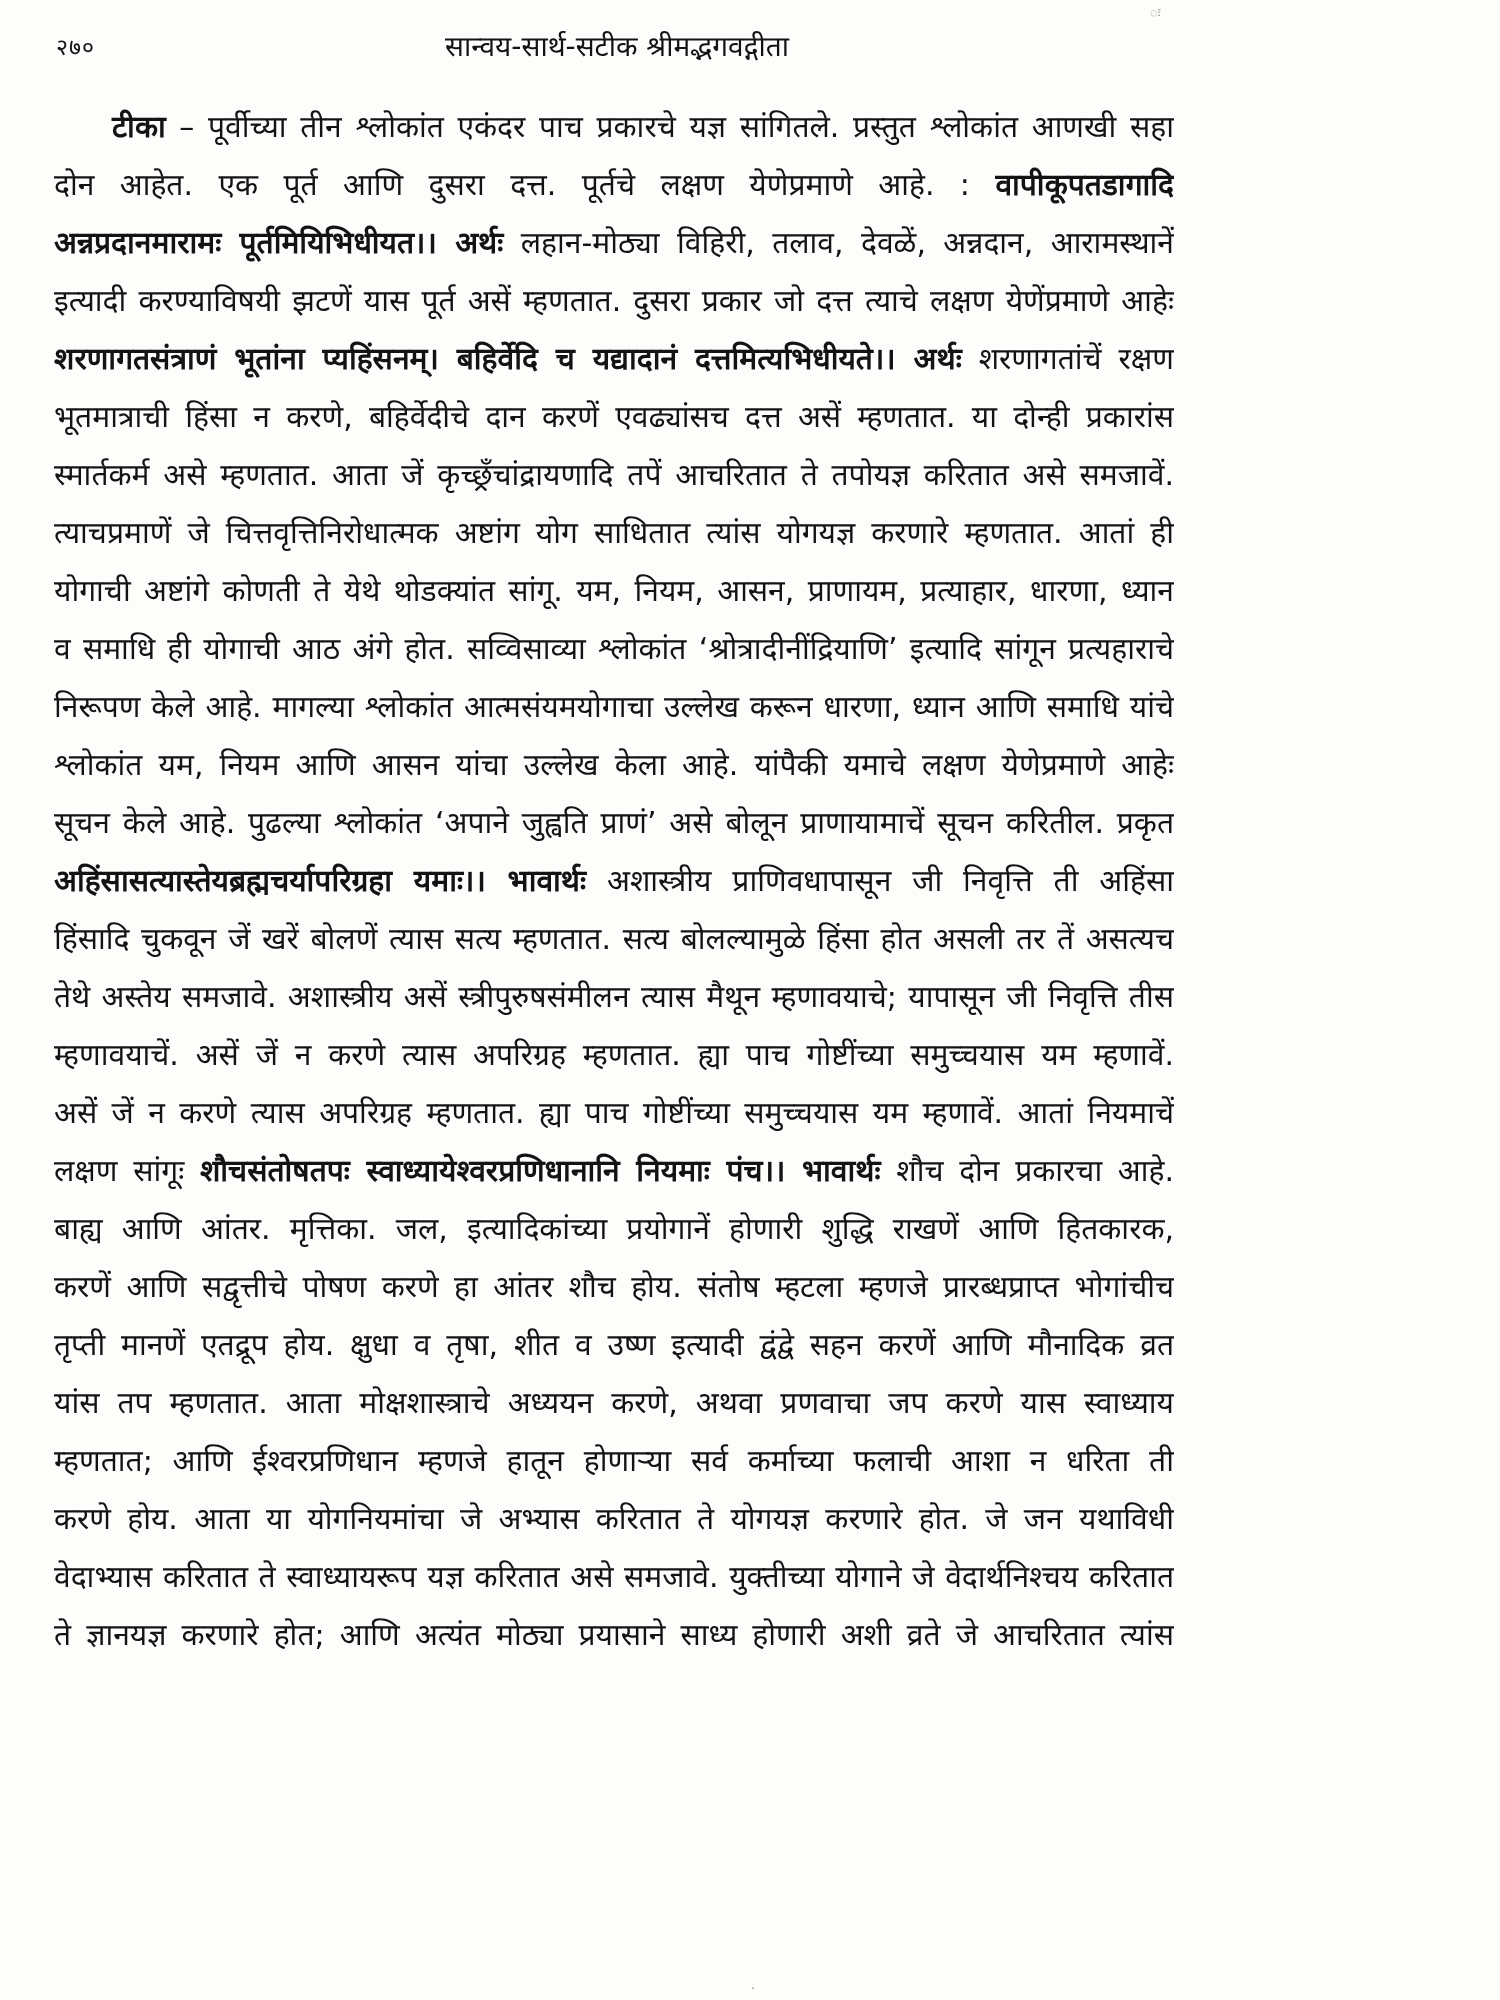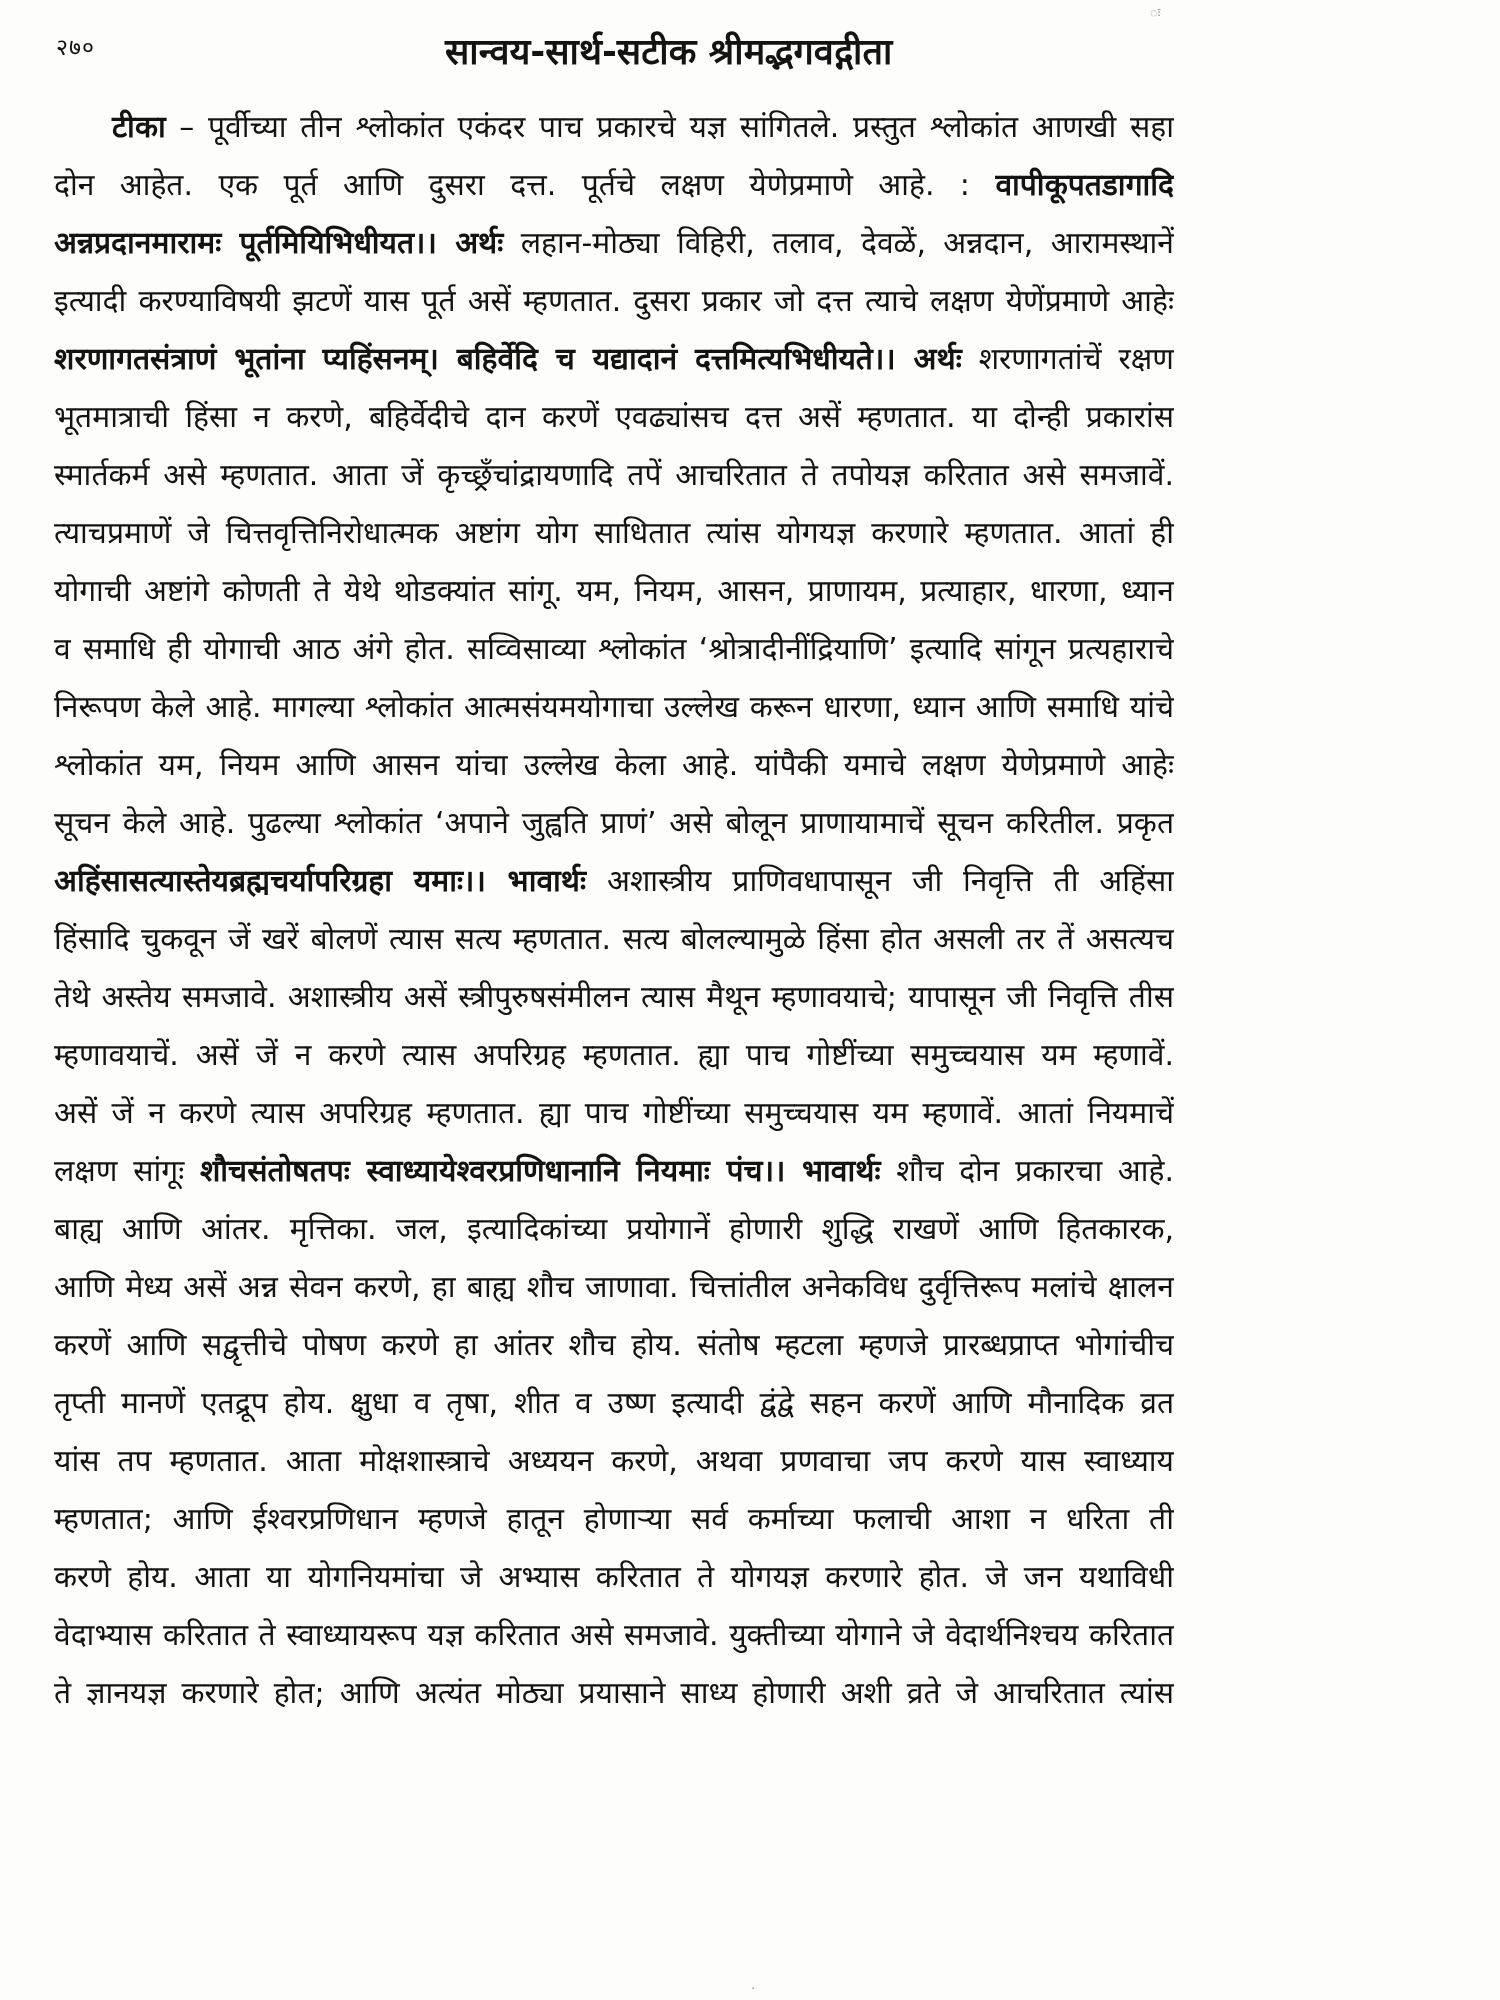--- a/index.html
+++ b/index.html
@@ -11,21 +11,21 @@
     position: relative;
     overflow: hidden;
   }
   .page { position: absolute; inset: 0; background: #fdfdfb; }
   .header-pagenum {
     position: absolute; left: 56px; top: 30px;
     font-size: 23px; letter-spacing: 1px;
   }
   .header-title {
     position: absolute; left: 445px; top: 26px;
-    font-size: 36px; font-weight: bold;
+    font-size: 28px; font-weight: normal;
   }
   .body-text {
     position: absolute; left: 54px; top: 98px; width: 1120px;
   }
   .line {
     font-size: 30px;
     height: 58px; line-height: 58px;
     text-align: justify;
     -moz-text-align-last: justify;
     text-align-last: justify;
@@ -63,21 +63,20 @@
       <div class="line"><span class="seg">निरूपण केले आहे. मागल्या श्लोकांत आत्मसंयमयोगाचा उल्लेख करून धारणा, ध्यान आणि समाधि यांचे</span></div>
       <div class="line"><span class="seg">श्लोकांत यम, नियम आणि आसन यांचा उल्लेख केला आहे. यांपैकी यमाचे लक्षण येणेप्रमाणे आहेः</span></div>
       <div class="line"><span class="seg">सूचन केले आहे. पुढल्या श्लोकांत ‘अपाने जुह्वति प्राणं’ असे बोलून प्राणायामाचें सूचन करितील. प्रकृत</span></div>
       <div class="line"><span class="seg-bold">अहिंसासत्यास्तेयब्रह्मचर्यापरिग्रहा यमाः।। भावार्थः</span><span class="seg"> अशास्त्रीय प्राणिवधापासून जी निवृत्ति ती अहिंसा समजावी.</span></div>
       <div class="line"><span class="seg">हिंसादि चुकवून जें खरें बोलणें त्यास सत्य म्हणतात. सत्य बोलल्यामुळे हिंसा होत असली तर तें असत्यच</span></div>
       <div class="line"><span class="seg">तेथे अस्तेय समजावे. अशास्त्रीय असें स्त्रीपुरुषसंमीलन त्यास मैथून म्हणावयाचे; यापासून जी निवृत्ति तीस</span></div>
       <div class="line"><span class="seg">म्हणावयाचें. असें जें न करणे त्यास अपरिग्रह म्हणतात. ह्या पाच गोष्टींच्या समुच्चयास यम म्हणावें.</span></div>
       <div class="line"><span class="seg">असें जें न करणे त्यास अपरिग्रह म्हणतात. ह्या पाच गोष्टींच्या समुच्चयास यम म्हणावें. आतां नियमाचें</span></div>
       <div class="line"><span class="seg">लक्षण सांगूः </span><span class="seg-bold">शौचसंतोषतपः स्वाध्यायेश्वरप्रणिधानानि नियमाः पंच।। भावार्थः</span><span class="seg"> शौच दोन प्रकारचा आहे.</span></div>
       <div class="line"><span class="seg">बाह्य आणि आंतर. मृत्तिका. जल, इत्यादिकांच्या प्रयोगानें होणारी शुद्धि राखणें आणि हितकारक, नियमित</span></div>
-      <div class="line"><span class="seg">आणि मेध्य असें अन्न सेवन करणे, हा बाह्य शौच जाणावा. चित्तांतील अनेकविध दुर्वृत्तिरूप मलांचे क्षालन</span></div>
       <div class="line"><span class="seg">करणें आणि सद्वृत्तीचे पोषण करणे हा आंतर शौच होय. संतोष म्हटला म्हणजे प्रारब्धप्राप्त भोगांचीच</span></div>
       <div class="line"><span class="seg">तृप्ती मानणें एतद्रूप होय. क्षुधा व तृषा, शीत व उष्ण इत्यादी द्वंद्वे सहन करणें आणि मौनादिक व्रत आचरणें</span></div>
       <div class="line"><span class="seg">यांस तप म्हणतात. आता मोक्षशास्त्राचे अध्ययन करणे, अथवा प्रणवाचा जप करणे यास स्वाध्याय</span></div>
       <div class="line"><span class="seg">म्हणतात; आणि ईश्वरप्रणिधान म्हणजे हातून होणाऱ्या सर्व कर्माच्या फलाची आशा न धरिता ती ईश्वरार्पण</span></div>
       <div class="line"><span class="seg">करणे होय. आता या योगनियमांचा जे अभ्यास करितात ते योगयज्ञ करणारे होत. जे जन यथाविधी</span></div>
       <div class="line"><span class="seg">वेदाभ्यास करितात ते स्वाध्यायरूप यज्ञ करितात असे समजावे. युक्तीच्या योगाने जे वेदार्थनिश्चय करितात</span></div>
       <div class="line"><span class="seg">ते ज्ञानयज्ञ करणारे होत; आणि अत्यंत मोठ्या प्रयासाने साध्य होणारी अशी व्रते जे आचरितात त्यांस</span></div>
     </div>
 
   <div class="scan-mark bottom-center">.</div>

